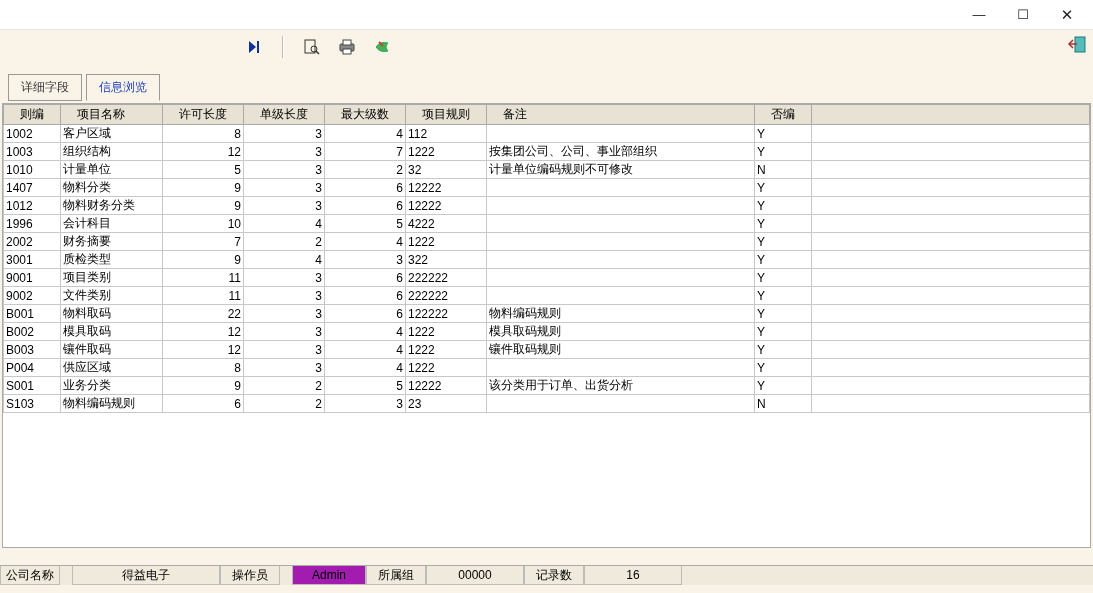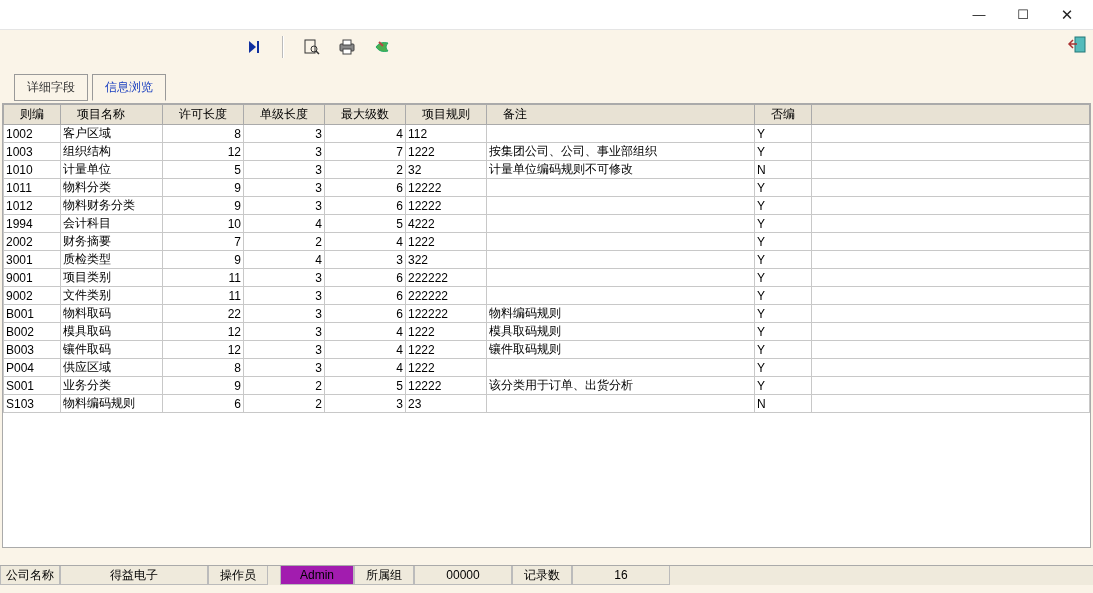--- a/index.html
+++ b/index.html
@@ -55,21 +55,21 @@
   border-right: 1px solid #fff;
   margin: 0 2px;
 }
 .exit-icon {
   position: absolute;
   right: 6px;
   top: 6px;
 }
 .tabs {
   display: flex;
-  margin-left: 14px;
+  margin-left: 8px;
   margin-top: 2px;
 }
 .tab {
   padding: 4px 12px;
   border: 1px solid #999;
   background: #FAF4E8;
   cursor: pointer;
   position: relative;
 }
 .tab.inactive {
@@ -141,21 +141,21 @@
 .status-cell {
   border: 1px solid #bbb;
   border-top: none;
   display: flex;
   align-items: center;
   justify-content: center;
   height: 19px;
   margin-right: 0;
 }
 .status-label { width: 60px; background:#EFEADC;}
-.status-val { width: 148px; background:#EFEADC;}
+.status-val { width: 148px; background:#EFEADC;margin-left:12px;}
 .status-val-sm { width: 74px; background:#a21caf;margin-left:12px;}
 .status-val-md { width: 98px; background:#EFEADC;}
 svg { display: block; }
 </style>
 </head>
 <body>
 
 <div class="titlebar">
   <div class="win-btn">—</div>
   <div class="win-btn">☐</div>
@@ -249,21 +249,21 @@
             <td class="col1">计量单位</td>
             <td class="col2 num">5</td>
             <td class="col3 num">3</td>
             <td class="col4 num">2</td>
             <td class="col5">32</td>
             <td class="col6">计量单位编码规则不可修改</td>
             <td class="col7">N</td>
             <td class="grid-filler"></td>
           </tr>
           <tr>
-            <td class="col0">1011</td>
+            <td class="col0">1407</td>
             <td class="col1">物料分类</td>
             <td class="col2 num">9</td>
             <td class="col3 num">3</td>
             <td class="col4 num">6</td>
             <td class="col5">12222</td>
             <td class="col6"></td>
             <td class="col7">Y</td>
             <td class="grid-filler"></td>
           </tr>
           <tr>
@@ -271,21 +271,21 @@
             <td class="col1">物料财务分类</td>
             <td class="col2 num">9</td>
             <td class="col3 num">3</td>
             <td class="col4 num">6</td>
             <td class="col5">12222</td>
             <td class="col6"></td>
             <td class="col7">Y</td>
             <td class="grid-filler"></td>
           </tr>
           <tr>
-            <td class="col0">1994</td>
+            <td class="col0">1996</td>
             <td class="col1">会计科目</td>
             <td class="col2 num">10</td>
             <td class="col3 num">4</td>
             <td class="col4 num">5</td>
             <td class="col5">4222</td>
             <td class="col6"></td>
             <td class="col7">Y</td>
             <td class="grid-filler"></td>
           </tr>
           <tr>

